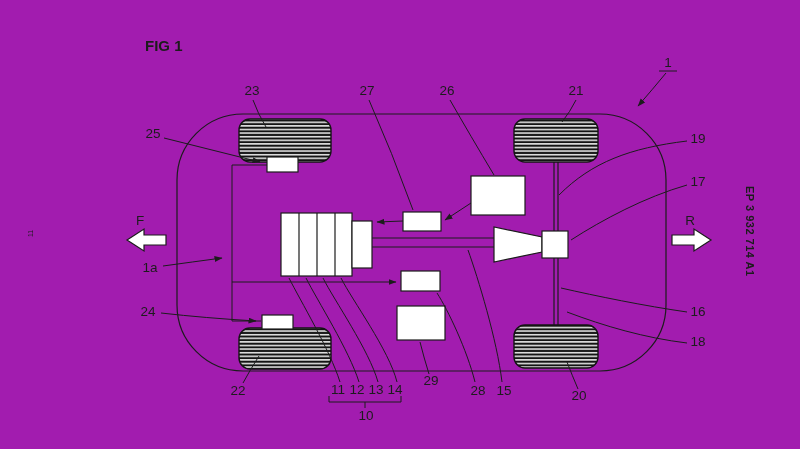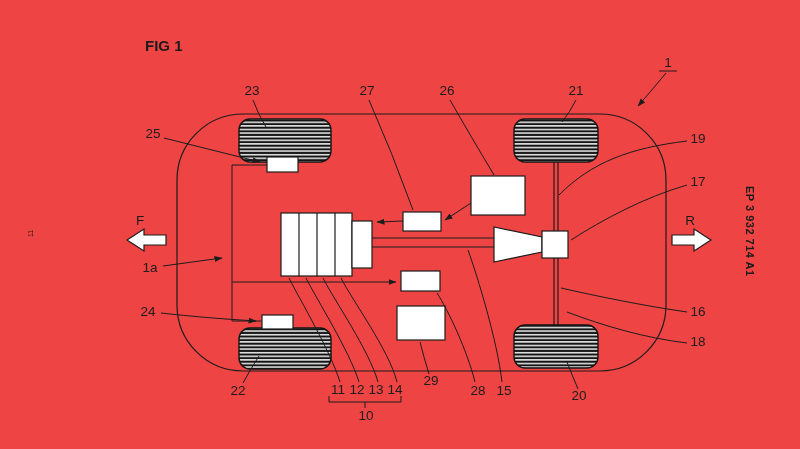--- a/index.html
+++ b/index.html
@@ -1,16 +1,16 @@
 <!DOCTYPE html>
 <html><head>
 <meta charset="utf-8">
 <style>
   html,body{margin:0;padding:0;background:#ffffff;}
-  .page{width:800px;height:449px;background:#ef4444;position:relative;overflow:hidden;}
+  .page{width:800px;height:449px;background:#a21caf;position:relative;overflow:hidden;}
   svg{display:block;}
   .ink{stroke:#1c1c1c;fill:none;stroke-width:1.2;}
   .thin{stroke:#1c1c1c;fill:none;stroke-width:1;}
   .boxfill{fill:#ffffff;stroke:#1c1c1c;stroke-width:1.2;}
   .lbl{font:13.5px "Liberation Sans",sans-serif;fill:#1c1c1c;}
   .fig-title{font:600 15px "Liberation Sans",sans-serif;fill:#1c1c1c;}
   .patent-num{font:700 11px "Liberation Sans",sans-serif;fill:#1c1c1c;letter-spacing:.5px;}
   .margin-note{font:7px "Liberation Sans",sans-serif;fill:#1c1c1c;}
 </style>
 </head>

